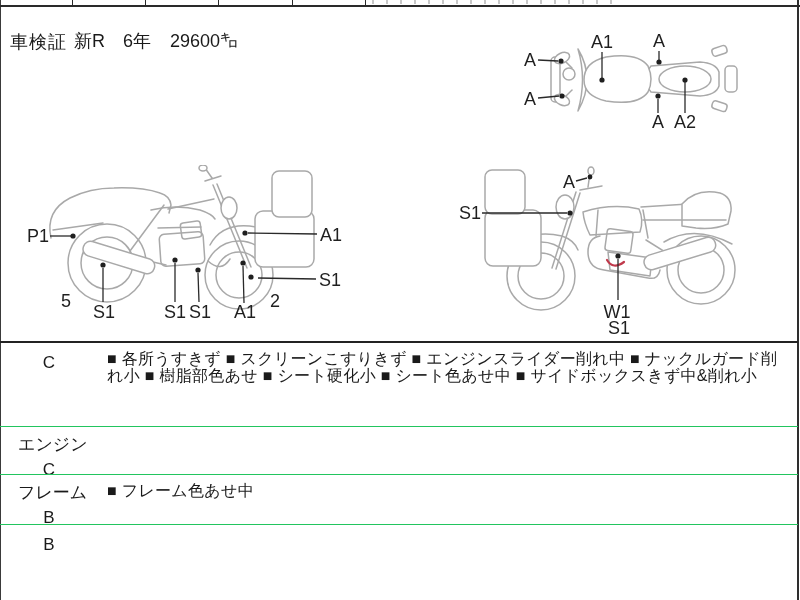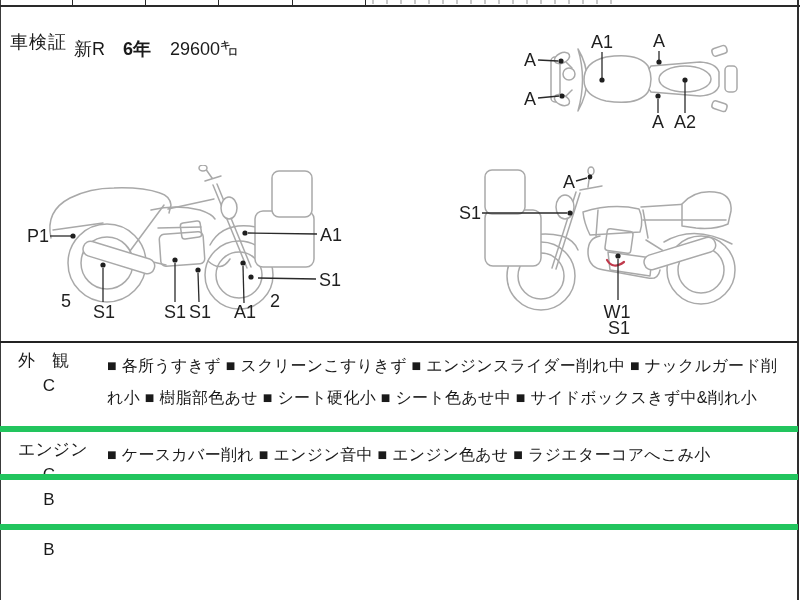--- a/index.html
+++ b/index.html
@@ -12,37 +12,37 @@
   .edge-left{position:absolute;left:0;top:0;width:1px;height:600px;background:#3a3a3a;}
   .edge-right{position:absolute;left:797px;top:0;width:2px;height:600px;background:#2e2e2e;}
   
   .top-row{position:absolute;left:0;top:0;width:800px;height:5px;border-bottom:2px solid #2a2a2a;}
   .top-tick{position:absolute;top:0;width:1px;height:5px;background:#2a2a2a;}
   .top-frag{position:absolute;top:0;left:372px;width:250px;height:4px;
     background:repeating-linear-gradient(90deg,#9a9a9a 0 2px,transparent 2px 14px);opacity:.55;}
   
   .shaken-label{position:absolute;left:10px;top:30px;font-size:18px;letter-spacing:1px;text-align:center;}
   .shaken-row{position:absolute;left:74px;font-size:18px;white-space:nowrap;}
-  .shaken-row .reg{display:inline-block;width:44px;margin-top:8px;}
-  .shaken-row .yr{display:inline-block;width:42px;font-weight:bold;}
+  .shaken-row .reg{display:inline-block;width:44px;}
+  .shaken-row .yr{display:inline-block;width:42px;}
   
   svg{position:absolute;}
   svg text{font-family:"Liberation Sans","DejaVu Sans",sans-serif;font-size:18px;fill:#1f1f1f;}
   .art{stroke:#a9a9a9;stroke-width:1.5;fill:none;stroke-linecap:round;stroke-linejoin:round;}
   .artf{stroke:#a9a9a9;stroke-width:1.5;fill:#ffffff;stroke-linejoin:round;}
   .lead{stroke:#2a2a2a;stroke-width:1.3;fill:none;}
   .dot{fill:#1f1f1f;stroke:none;}
   
   .insp-row{position:absolute;left:0;width:798px;display:flex;box-sizing:border-box;}
   .insp-row.first{border-top:2px solid #232323;}
-  .insp-row.rest{border-top:6px solid #22c55e;}
+  .insp-row.rest{border-top:1px solid #22c55e;}
   .insp-label-col{width:107px;flex:0 0 107px;padding:6px 0 0 18px;box-sizing:border-box;}
   .insp-label{font-size:17px;}
   .insp-grade{font-size:17px;width:62px;text-align:center;margin-top:4px;}
-  .insp-content{flex:1;padding:7px 8px 0 0;font-size:16px;line-height:32px;letter-spacing:.3px;}
+  .insp-content{flex:1;padding:7px 8px 0 0;font-size:16px;line-height:17px;letter-spacing:.3px;}
 </style>
 </head>
 <body>
 
 <div id="screen">
 
   <div class="edge-left"></div>
   <div class="edge-right"></div>
 
   <div class="top-row">
@@ -186,38 +186,38 @@
       <text text-anchor="middle" x="32" y="61">S1</text>
       <path class="lead" d="M180,101 L180,142"></path>
         <circle class="dot" cx="180" cy="98" r="2.6"></circle>
       <text text-anchor="middle" x="179" y="160">W1</text>
       <text text-anchor="middle" x="181" y="176">S1</text>
     </g>
   </svg>
 
   <div class="insp-row first" style="top:341px;height:85px">
     <div class="insp-label-col">
-      <div class="insp-label">外　観</div>
       <div class="insp-grade">C</div>
     </div>
     <div class="insp-content">■ 各所うすきず  ■ スクリーンこすりきず  ■ エンジンスライダー削れ中  ■ ナックルガード削れ小  ■ 樹脂部色あせ  ■ シート硬化小  ■ シート色あせ中  ■ サイドボックスきず中&amp;削れ小</div>
   </div>
 
   <div class="insp-row rest" style="top:426px;height:48px">
     <div class="insp-label-col">
       <div class="insp-label">エンジン</div>
       <div class="insp-grade">C</div>
     </div>
-    <div class="insp-content">■ ケースカバー削れ  ■ エンジン音中  ■ エンジン色あせ  ■ ラジエターコアへこみ小</div>
   </div>
 
   <div class="insp-row rest" style="top:474px;height:50px">
     <div class="insp-label-col">
+      <div class="insp-label">フレーム</div>
       <div class="insp-grade">B</div>
     </div>
+    <div class="insp-content">■ フレーム色あせ中</div>
   </div>
 
   <div class="insp-row rest" style="top:524px;height:76px">
     <div class="insp-label-col">
       <div class="insp-grade">B</div>
     </div>
   </div>
 
 </div>
 

